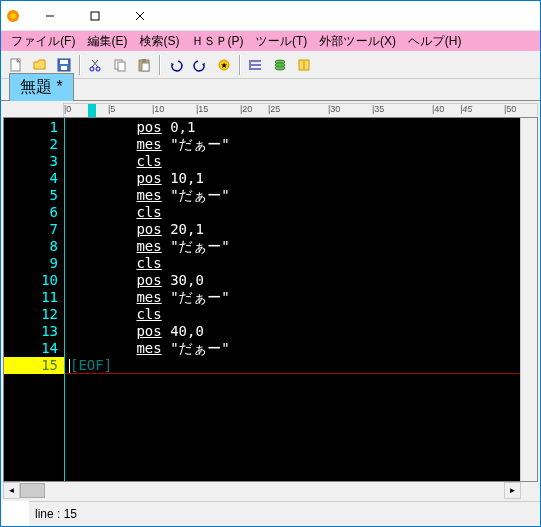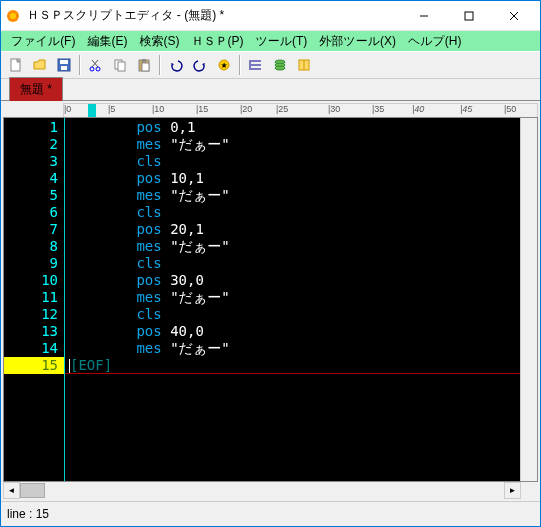--- a/index.html
+++ b/index.html
@@ -2,65 +2,64 @@
 <html><head>
 <meta charset="utf-8">
 <style>
 * { margin: 0; padding: 0; box-sizing: border-box; }
 body { font-family: "MS UI Gothic", sans-serif; font-size: 12px; background: #fff; width: 541px; height: 527px; overflow: hidden; border: 1px solid #0078d7; display: flex; flex-direction: column; }
 .titlebar { height: 30px; background: #fff; display: flex; align-items: center; padding: 0 4px; border-bottom: 1px solid #e5e5e5; }
 .titlebar-icon { width: 16px; height: 16px; margin-right: 6px; }
 .titlebar-text { flex: 1; font-size: 12px; }
 .titlebar-btns { display: flex; }
 .titlebar-btn { width: 45px; height: 28px; display: flex; align-items: center; justify-content: center; }
-.menubar { height: 20px; display: flex; align-items: center; padding: 0 4px; background: #86efac; }
+.menubar { height: 20px; display: flex; align-items: center; padding: 0 4px; background: #f9a8d4; }
 .menu-item { padding: 2px 6px; cursor: default; }
 .toolbar { height: 28px; display: flex; align-items: center; padding: 2px 4px; gap: 2px; background: #f0f0f0; border-top: 1px solid #fff; border-bottom: 1px solid #ccc; }
 .tb-btn { width: 22px; height: 22px; display: flex; align-items: center; justify-content: center; border: 1px solid transparent; }
 .tb-sep { width: 2px; height: 20px; border-left: 1px solid #aaa; border-right: 1px solid #fff; margin: 0 2px; }
 .tab-area { height: 22px; background: #f0f0f0; display: flex; align-items: flex-end; padding-left: 8px; border-bottom: 1px solid #888; }
-.tab { padding: 3px 10px; background: #b91c1c; border: 1px solid #888; border-bottom: none; font-size: 12px; position: relative; top: 1px; }
+.tab { padding: 3px 10px; background: #7dd3fc; border: 1px solid #888; border-bottom: none; font-size: 16px; position: relative; top: 1px; }
 .editor-wrap { flex: 1; display: flex; flex-direction: column; background: #f0f0f0; padding: 2px; }
 .ruler { height: 14px; background: #f0f0f0; display: flex; font-size: 9px; color: #555; position: relative; margin-left: 60px; overflow: hidden; border: 1px solid #ccc; border-bottom: none; }
 .ruler-mark { position: absolute; top: 0; font-size: 9px; }
 .ruler-cursor { position: absolute; left: 24px; top: 0; width: 8px; height: 14px; background: #00d0d0; }
 .editor-body { flex: 1; display: flex; border: 1px solid #888; overflow: hidden; }
 .gutter { width: 60px; background: #000; color: #00ffff; text-align: right; font-family: "MS Gothic", monospace; font-size: 14px; line-height: 17px; padding-top: 1px; }
 .gutter-line { padding-right: 6px; }
 .gutter-line.current { background: #ffff00; color: #4d7c0f; }
 .code { flex: 1; background: #000; font-family: "MS Gothic", monospace; font-size: 14px; line-height: 17px; padding-top: 1px; padding-left: 4px; position: relative; border-left: 1px solid #00d0d0; }
 .code-line { white-space: pre; height: 17px; }
 .code-line.current { position: relative; }
 .code-line.current::after { content: ""; position: absolute; left: -4px; right: 0; bottom: 0; height: 1px; background: #aa0000; }
-.kw { color: #0ea5e9; }
+.kw { color: #ffffff; text-decoration: underline; }
 .str { color: #ffffff; }
 .num { color: #ffffff; }
 .eof { color: #008080; }
 .txt { color: #ffffff; }
 .vscroll { width: 17px; background: #f0f0f0; border-left: 1px solid #ccc; }
 .hscroll-area { height: 17px; background: #f0f0f0; display: flex; }
 .hscroll { flex: 1; display: flex; align-items: center; }
 .hscroll-btn { width: 17px; height: 17px; background: #f0f0f0; border: 1px solid #ccc; display: flex; align-items: center; justify-content: center; font-size: 8px; }
 .hscroll-track { flex: 1; height: 17px; background: #f0f0f0; position: relative; }
 .hscroll-thumb { position: absolute; left: 0; width: 25px; height: 15px; top: 1px; background: #ccc; border: 1px solid #aaa; }
-.statusbar { height: 22px; background: #f0f0f0; border-top: 1px solid #ccc; display: flex; align-items: center; padding: 12px 6px; font-size: 12px; }
+.statusbar { height: 22px; background: #f0f0f0; border-top: 1px solid #ccc; display: flex; align-items: center; padding: 12px 6px; font-size: 12px; margin-left: 28px; }
 .caret { display: inline-block; width: 1px; height: 14px; background: #fff; vertical-align: middle; animation: blink 1s step-end infinite; }
 @keyframes blink { 50% { opacity: 0; } }
 </style>
 </head>
 <body>
 
 <div class="titlebar">
   <span class="titlebar-icon">
     <svg viewBox="0 0 16 16">
         <circle cx="8" cy="8" r="6" fill="#ff8c00"></circle>
         <circle cx="8" cy="8" r="3" fill="#ffcc00"></circle>
       </svg>
   </span>
-  <span class="titlebar-text">ＨＳＰスクリプトエディタ - (無題) *</span>
   <div class="titlebar-btns">
     <div class="titlebar-btn">
         <svg width="10" height="10">
           <line x1="1" y1="5" x2="9" y2="5" stroke="#000"></line>
         </svg>
       </div>
     <div class="titlebar-btn">
         <svg width="10" height="10">
           <rect x="1" y="1" width="8" height="8" fill="none" stroke="#000"></rect>
         </svg>
@@ -173,24 +172,24 @@
 </div>
 
 <div class="editor-wrap">
   <div class="ruler">
     <div class="ruler-cursor"></div>
   <span class="ruler-mark" style="left: 0px;">|0</span>
       <span class="ruler-mark" style="left: 44px;">|5</span>
       <span class="ruler-mark" style="left: 88px;">|10</span>
       <span class="ruler-mark" style="left: 132px;">|15</span>
       <span class="ruler-mark" style="left: 176px;">|20</span>
-      <span class="ruler-mark" style="left: 212px;">|25</span>
+      <span class="ruler-mark" style="left: 204px;">|25</span>
       <span class="ruler-mark" style="left: 264px;">|30</span>
       <span class="ruler-mark" style="left: 308px;">|35</span>
-      <span class="ruler-mark" style="left: 348px; font-style: italic;">|40</span>
+      <span class="ruler-mark" style="left: 368px;">|40</span>
       <span class="ruler-mark" style="left: 396px; font-style: italic;">|45</span>
       <span class="ruler-mark" style="left: 440px;">|50</span>
     </div>
   <div class="editor-body">
     <div class="gutter">
         <div class="gutter-line">1</div>
         <div class="gutter-line">2</div>
         <div class="gutter-line">3</div>
         <div class="gutter-line">4</div>
         <div class="gutter-line">5</div>

